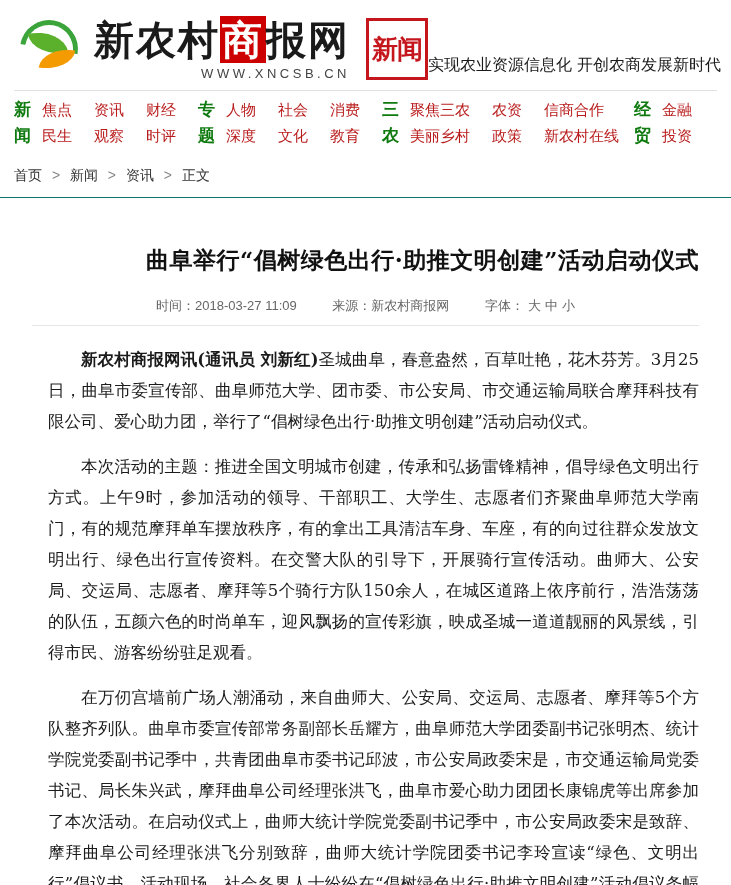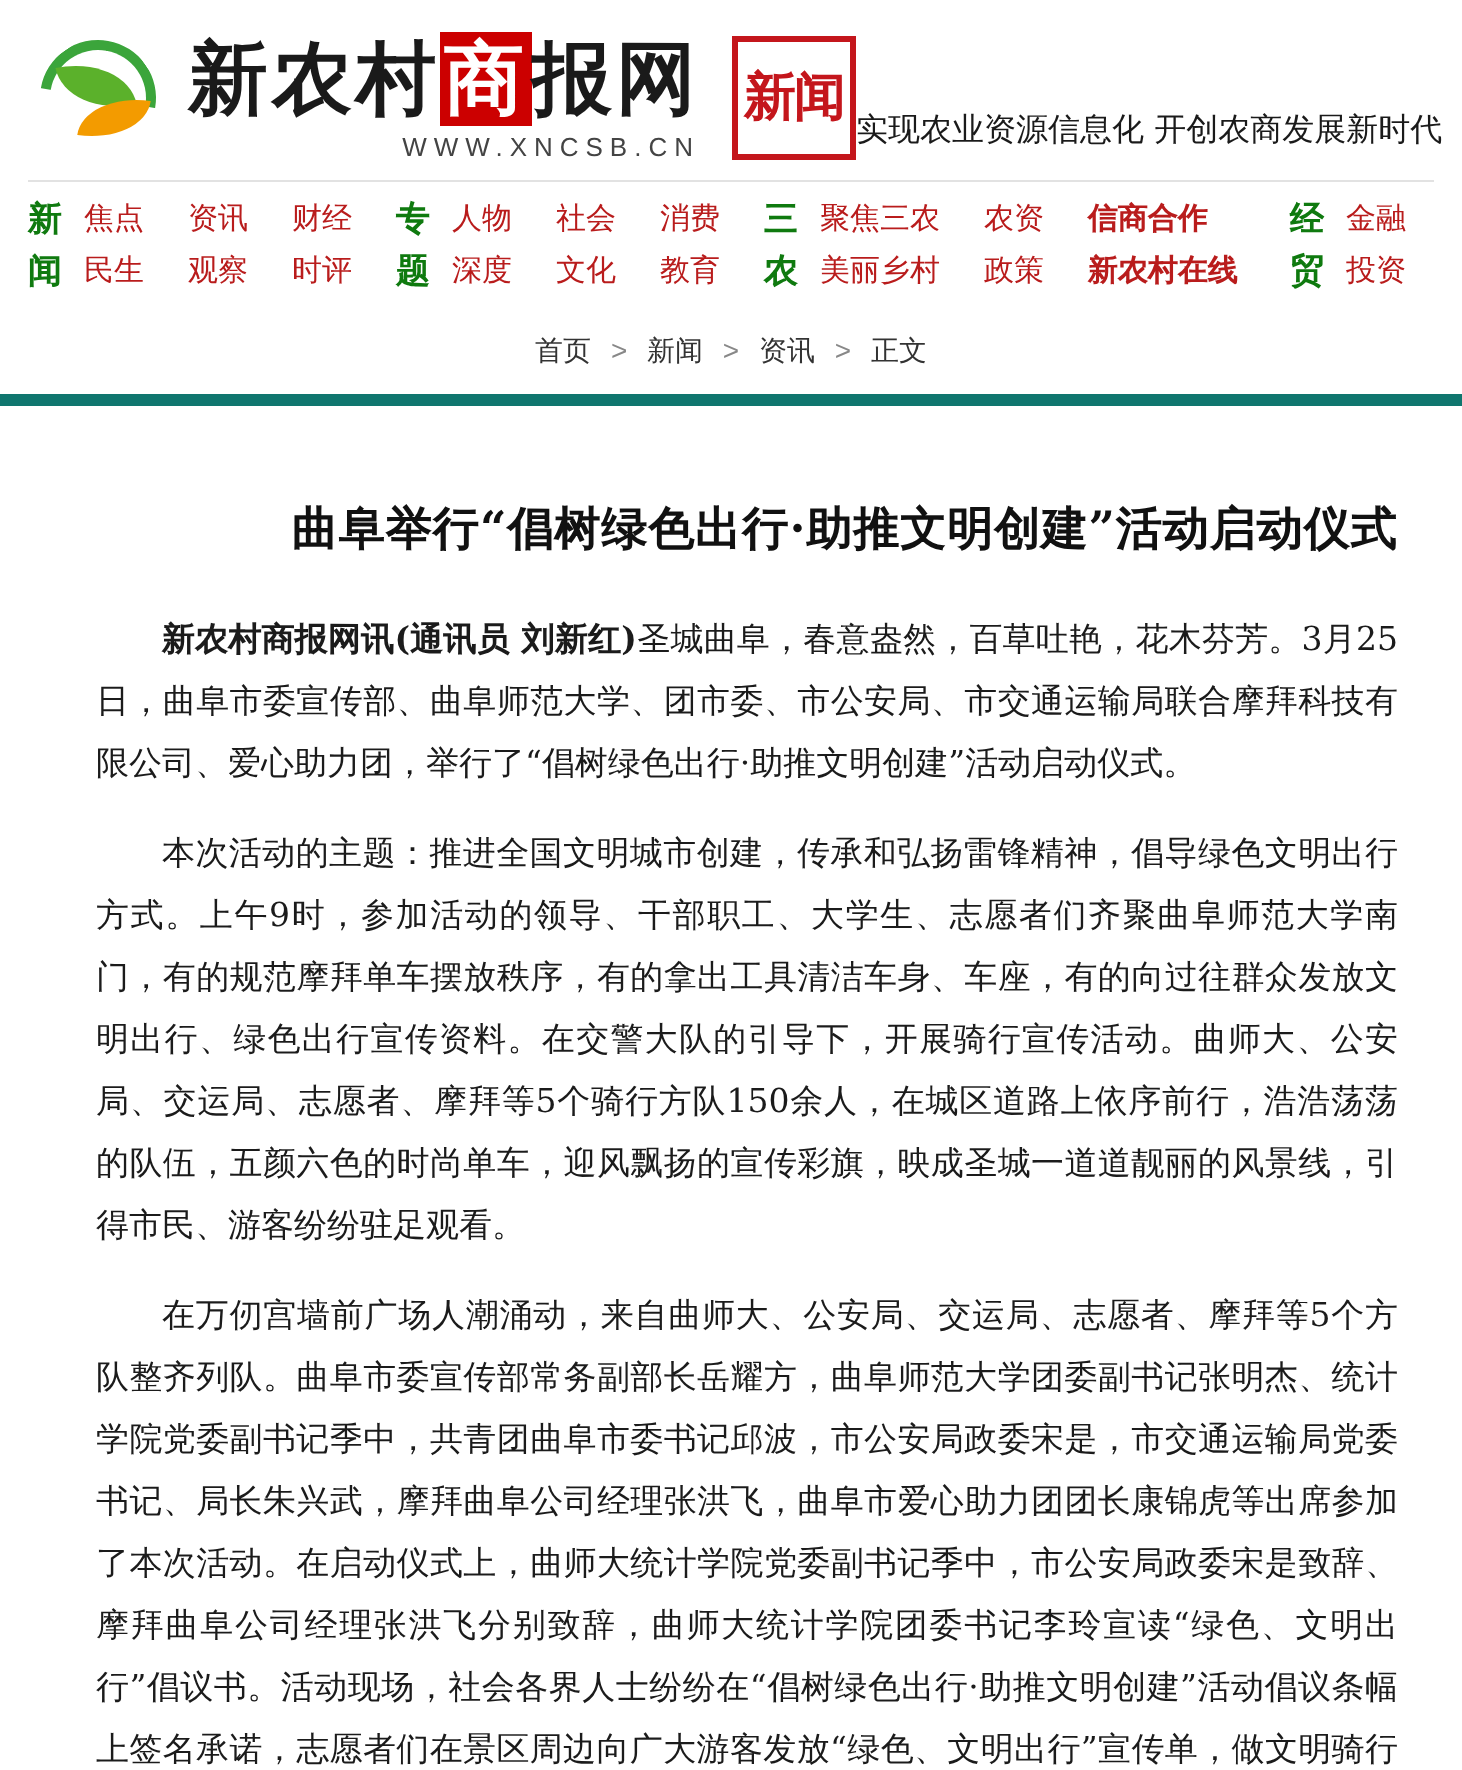--- a/index.html
+++ b/index.html
@@ -137,29 +137,28 @@
     line-height: 26px;
     white-space: nowrap;
   }
   .nav-col.big {
     font-size: 17px;
     font-weight: bold;
     color: #0f7a0f;
     margin-right: 10px;
     letter-spacing: 1px;
   }
-  .nav-col.wide { margin-right: 26px; font-weight: bold; }
+  .nav-col.wide { margin-right: 15px; }
   .nav-item { cursor: pointer; color: #b91c1c; }
   .nav-col.big .nav-item { color: #0f7a0f; }
   .breadcrumb {
     padding: 12px 14px 12px 14px;
     font-size: 14px;
     color: #333;
-    border-bottom: 6px solid #0f766e;
-    text-align: center;
+    border-bottom: 1px solid #0f766e;
   }
   .breadcrumb span { color: #333; }
   .breadcrumb .sep { margin: 0 6px; color: #888; }
 
   
   .article {
     padding: 26px 32px 10px 32px;
   }
   .art-title {
     font-family: "DejaVu Serif", serif;
@@ -284,20 +283,25 @@
     <span>新闻</span>
     <span class="sep">&gt;</span>
     <span>资讯</span>
     <span class="sep">&gt;</span>
     <span>正文</span>
   </div>
 
   <div class="article">
     <h1 class="art-title">曲阜举行“倡树绿色出行·助推文明创建”活动启动仪式</h1>
 
+    <div class="art-meta">
+      <span class="seg"><span>时间：</span><span>2018-03-27 11:09</span></span>
+      <span class="seg"><span>来源：</span><span>新农村商报网</span></span>
+      <span class="seg fontsize"><span>字体：</span><a href="#">大</a><a href="#">中</a><a href="#">小</a></span>
+    </div>
 
     <div class="art-body">
       <p><b>新农村商报网讯(通讯员 刘新红)</b><span>圣城曲阜，春意盎然，百草吐艳，花木芬芳。3月25日，曲阜市委宣传部、曲阜师范大学、团市委、市公安局、市交通运输局联合摩拜科技有限公司、爱心助力团，举行了“倡树绿色出行·助推文明创建”活动启动仪式。</span></p>
       <p><span>本次活动的主题：推进全国文明城市创建，传承和弘扬雷锋精神，倡导绿色文明出行方式。上午9时，参加活动的领导、干部职工、大学生、志愿者们齐聚曲阜师范大学南门，有的规范摩拜单车摆放秩序，有的拿出工具清洁车身、车座，有的向过往群众发放文明出行、绿色出行宣传资料。在交警大队的引导下，开展骑行宣传活动。曲师大、公安局、交运局、志愿者、摩拜等5个骑行方队150余人，在城区道路上依序前行，浩浩荡荡的队伍，五颜六色的时尚单车，迎风飘扬的宣传彩旗，映成圣城一道道靓丽的风景线，引得市民、游客纷纷驻足观看。</span></p>
       <p><span>在万仞宫墙前广场人潮涌动，来自曲师大、公安局、交运局、志愿者、摩拜等5个方队整齐列队。曲阜市委宣传部常务副部长岳耀方，曲阜师范大学团委副书记张明杰、统计学院党委副书记季中，共青团曲阜市委书记邱波，市公安局政委宋是，市交通运输局党委书记、局长朱兴武，摩拜曲阜公司经理张洪飞，曲阜市爱心助力团团长康锦虎等出席参加了本次活动。在启动仪式上，曲师大统计学院党委副书记季中，市公安局政委宋是致辞、摩拜曲阜公司经理张洪飞分别致辞，曲师大统计学院团委书记李玲宣读“绿色、文明出行”倡议书。活动现场，社会各界人士纷纷在“倡树绿色出行·助推文明创建”活动倡议条幅上签名承诺，志愿者们在景区周边向广大游客发放“绿色、文明出行”宣传单，做文明骑行与停放的示范者、传播者、监督者。这次活动的开展，使文明、绿色之风吹拂曲阜大地，将为曲阜市创建“全国文明城市”增添助力。</span></p>
     </div>
   </div>
 
 </div>
 

